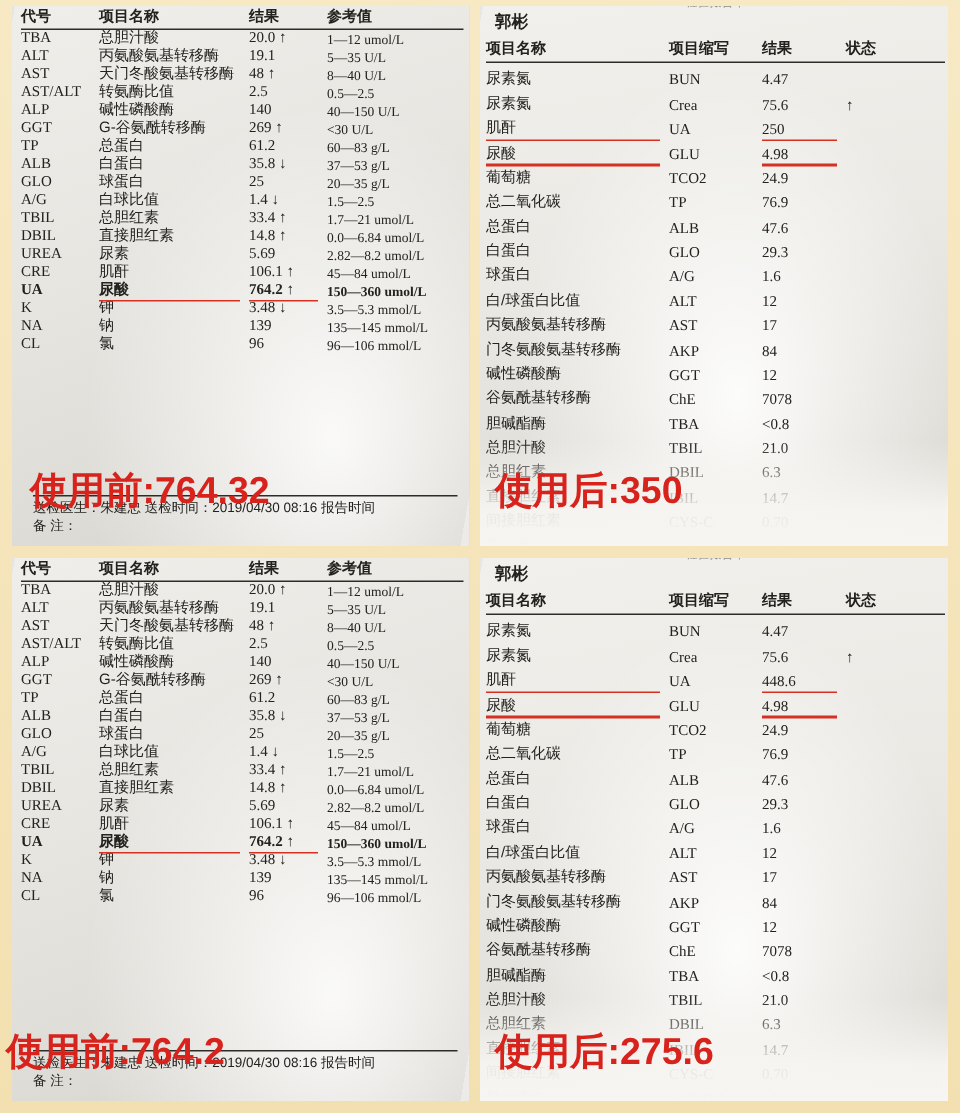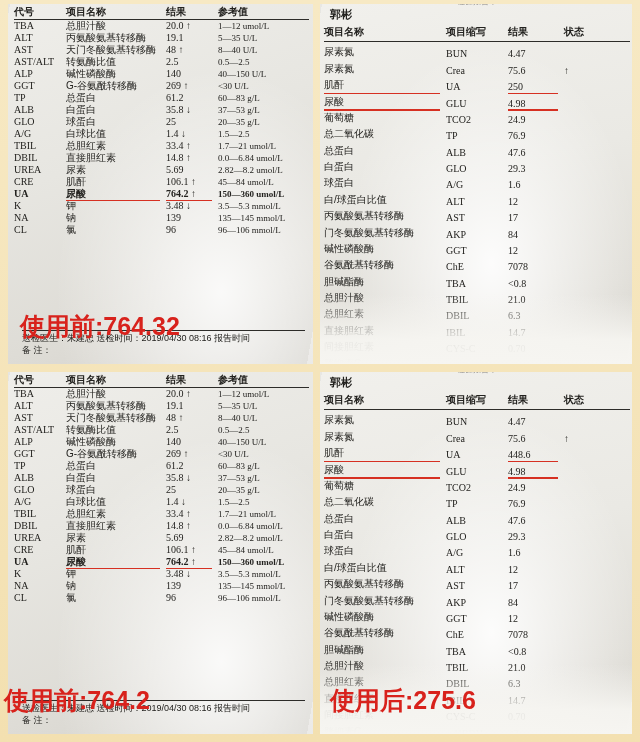--- a/index.html
+++ b/index.html
@@ -668,16 +668,17 @@
               <td class="r-res">&lt;3</td>
               <td class="r-flag"></td>
             </tr>
           </tbody>
         </table>
     </div>
     <div class="fade"></div>
   </div>
 
   <div class="cap cap-tl">使用前:764.32</div>
+  <div class="cap cap-tr">使用后:350</div>
   <div class="cap cap-bl">使用前:764.2</div>
   <div class="cap cap-br">使用后:275.6</div>
 
 </div>
 
 </body></html>

